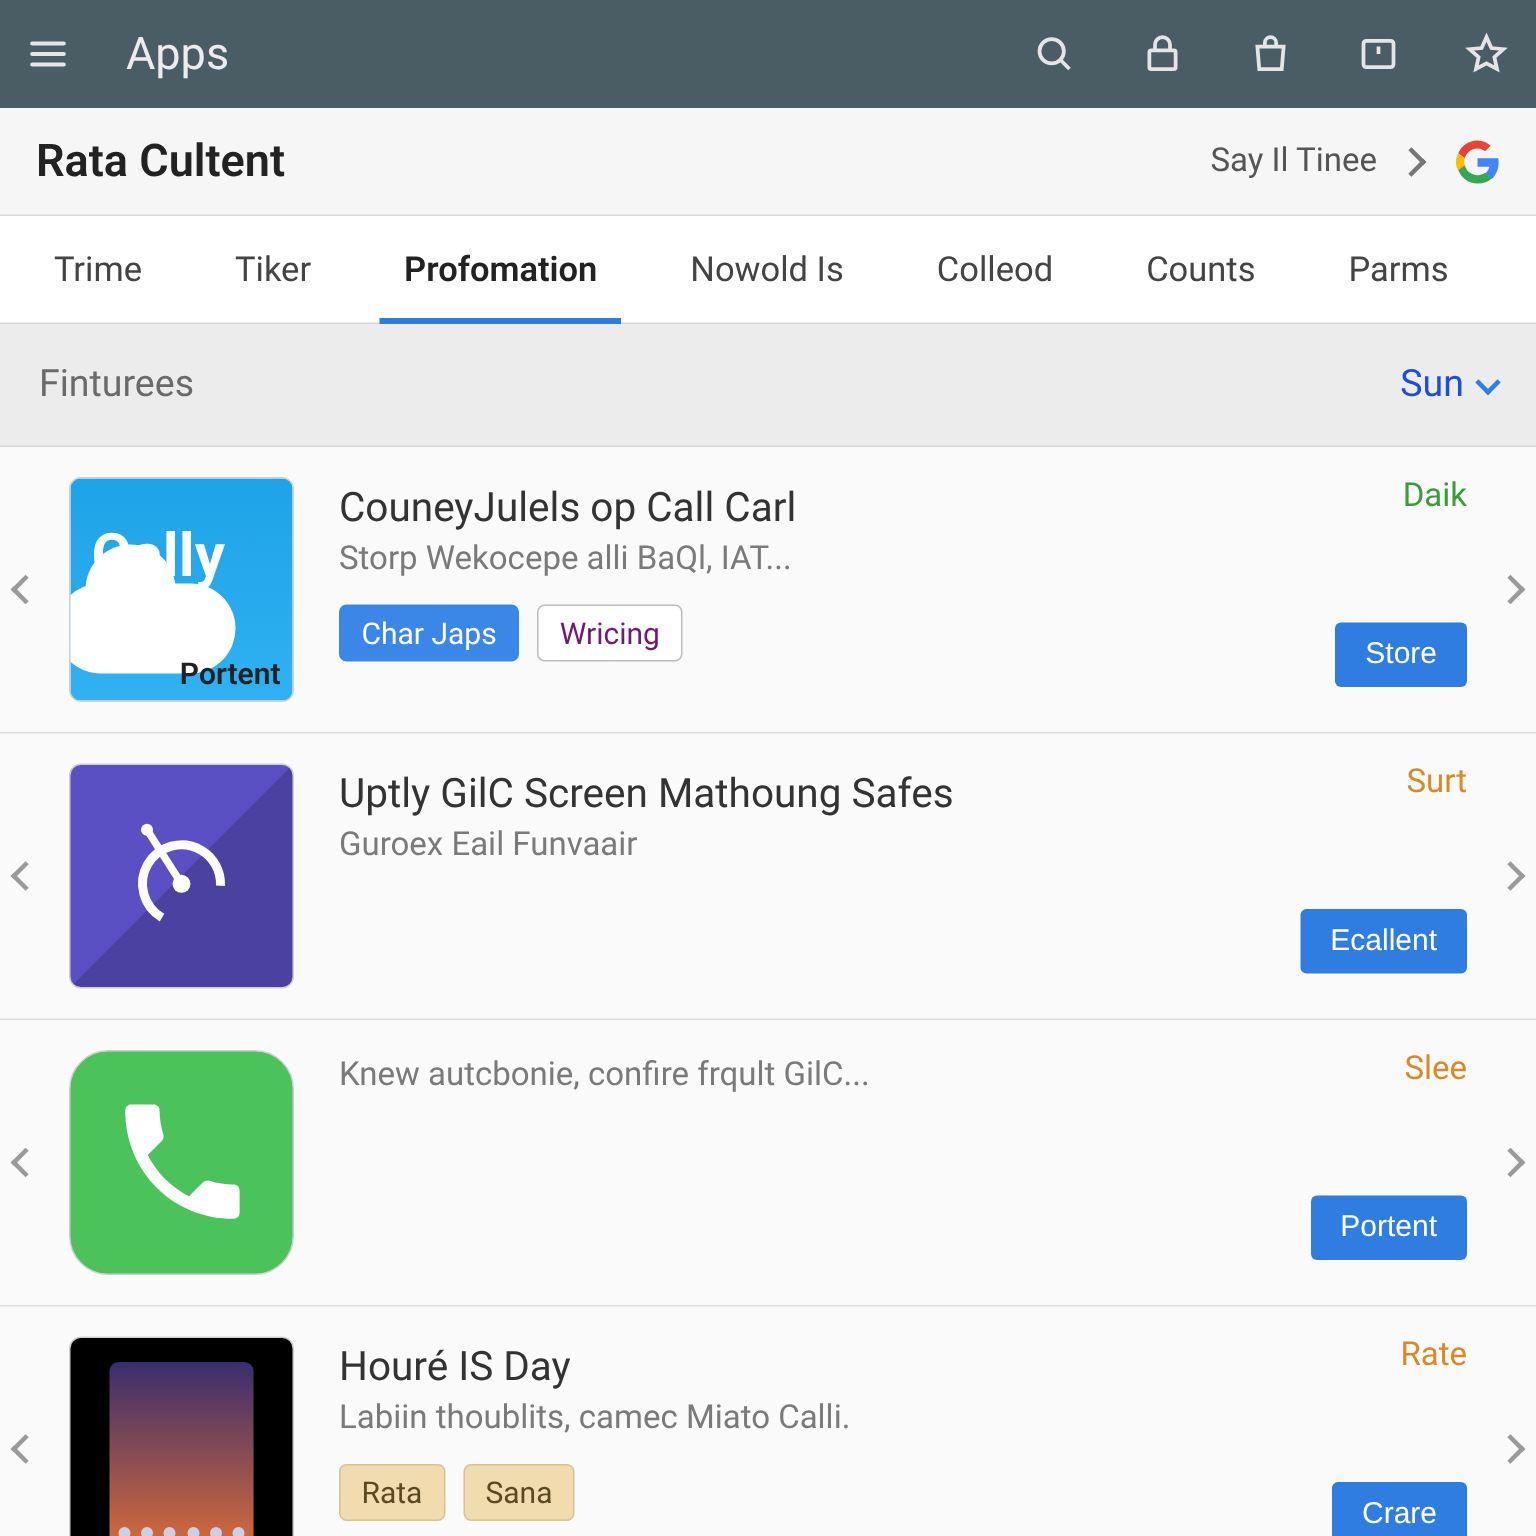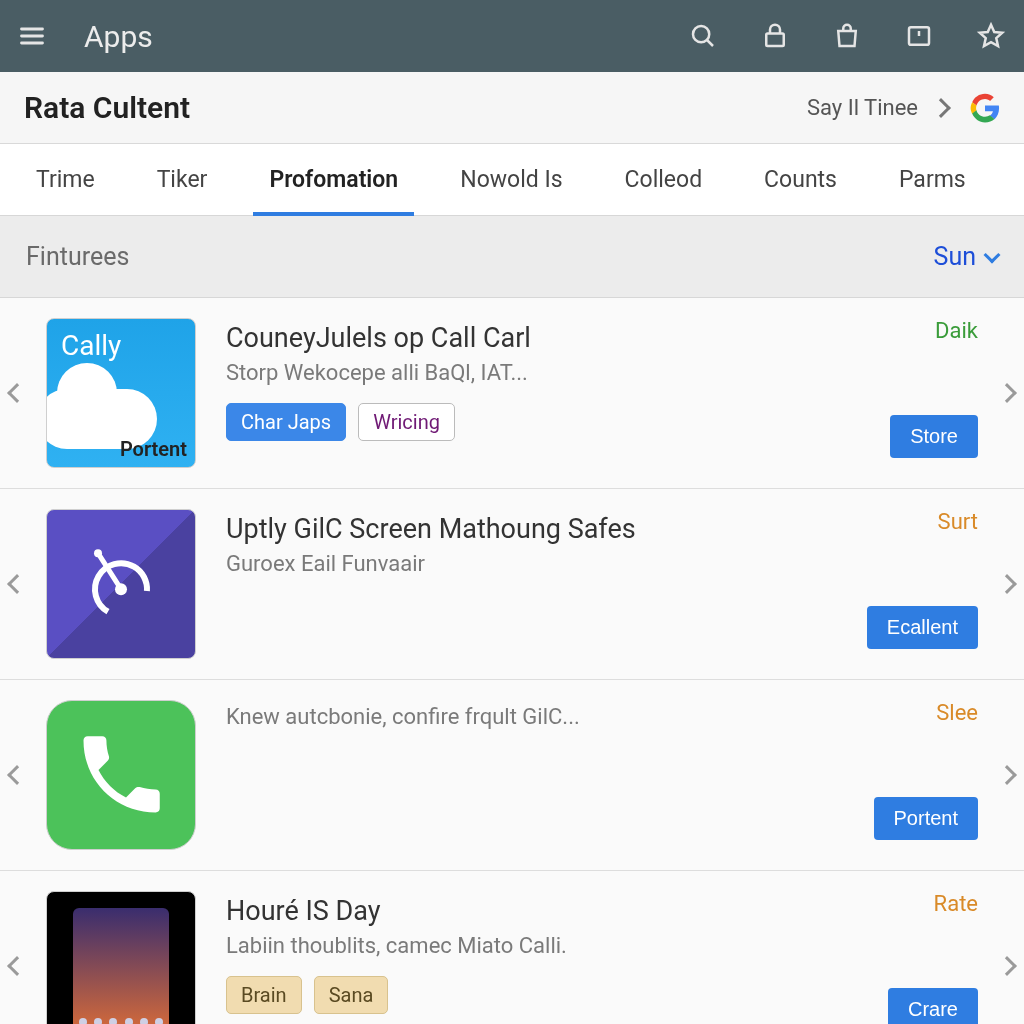--- a/index.html
+++ b/index.html
@@ -51,21 +51,21 @@
   .rightcol { width: 140px; display: flex; flex-direction: column; align-items: flex-end; justify-content: space-between; height: 140px; padding-right: 24px; }
   .status { font-size: 22px; }
   .status.green { color: #3a9c3a; }
   .status.orange { color: #d98a28; }
   .btn { background: #2f7de1; color: #fff; font-size: 20px; padding: 10px 20px; border-radius: 4px; cursor: pointer; border: none; }
 
   
   .thumb.cally { background: linear-gradient(#1fa3e8, #2fb1f2); }
   .thumb.cally .cloud { position: absolute; bottom: 18px; left: -10px; width: 120px; height: 60px; background: #fff; border-radius: 50px; }
   .thumb.cally .cloud::before { content: ""; position: absolute; top: -26px; left: 20px; width: 60px; height: 60px; background: #fff; border-radius: 50%; }
-  .thumb.cally .t1 { position: absolute; top: 10px; left: 14px; font-size: 28px; color: #fff; font-weight: 400; }
+  .thumb.cally .t1 { position: absolute; top: 28px; left: 14px; font-size: 40px; color: #fff; font-weight: 700; }
   .thumb.cally .t2 { position: absolute; bottom: 6px; right: 8px; font-size: 20px; color: #222; font-weight: 600; }
 
   .thumb.uptly { background: #5a4fc3; }
   .thumb.uptly .diag { position: absolute; inset: 0; background: linear-gradient(135deg, transparent 50%, rgba(0,0,0,0.18) 50%); }
   .thumb.uptly svg { position: absolute; top: 50%; left: 50%; transform: translate(-50%,-52%); }
 
   .thumb.phone { background: #4cc25a; border-radius: 26px; }
   .thumb.phone svg { position: absolute; top: 50%; left: 50%; transform: translate(-50%,-50%); }
 
   .thumb.device { background: #000; }
@@ -211,21 +211,21 @@
           <span></span>
           <span></span>
           <span></span>
           <span></span>
         </div>
     </div>
     <div class="info">
       <div class="app-title">Houré IS Day</div>
       <div class="app-sub">Labiin thoublits, camec Miato Calli.</div>
       <div class="chips">
-        <span class="chip tan">Brain</span>
+        <span class="chip tan">Rata</span>
         <span class="chip tan">Sana</span>
       </div>
     </div>
     <div class="rightcol">
       <div class="status orange">Rate</div>
       <button class="btn">Crare</button>
     </div>
     <span class="nav-next"></span>
   </div>
 

